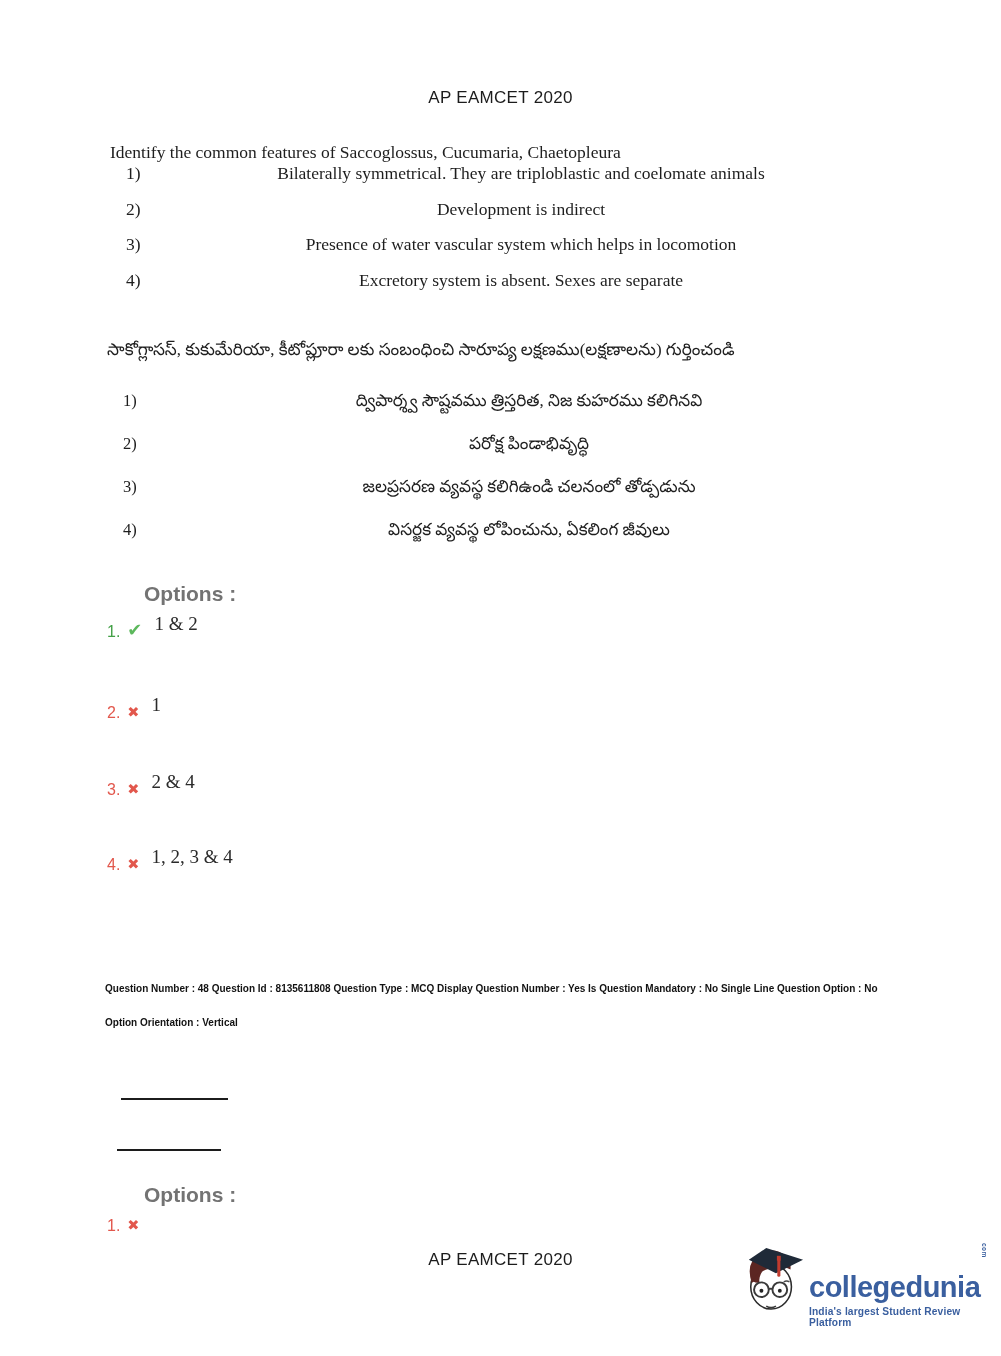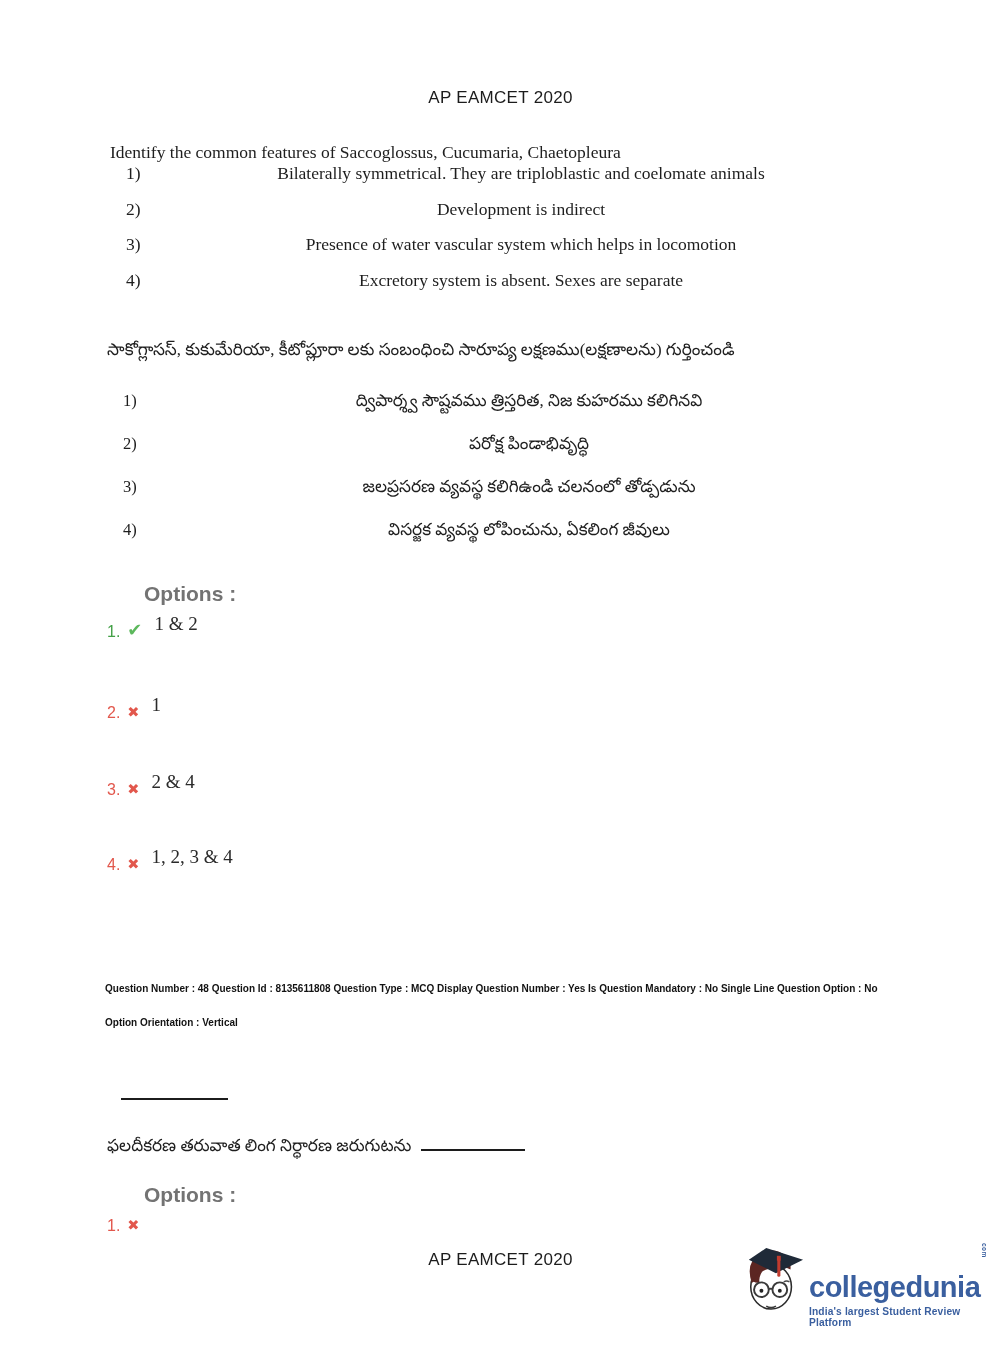--- a/index.html
+++ b/index.html
@@ -178,21 +178,21 @@
     <span class="opt-icon cross">✖</span>
     <span class="opt-val">1, 2, 3 &amp; 4</span>
   </div>
 
   <div class="q48-meta">Question Number : 48 Question Id : 8135611808 Question Type : MCQ Display Question Number : Yes Is Question Mandatory : No Single Line Question Option : No Option Orientation : Vertical</div>
 
   <div class="q48-en">
     <span class="blank-line blank-en"></span>
   </div>
   <div class="q48-te">
-    <span>ఫలదీకరణ తరువాత లింగ నిర్ధారణ జరుగుటను</span><span class="blank-line blank-te"></span>
+    <span class="blank-line blank-te"></span>
   </div>
 
   <div class="options-label opts-label-2">Options :</div>
   <div class="opt-row opt-row-48-1 wrong">
     <span class="opt-num">1.</span>
     <span class="opt-icon cross">✖</span>
   </div>
 
   <div class="center-title footer-title">AP EAMCET 2020</div>
 

